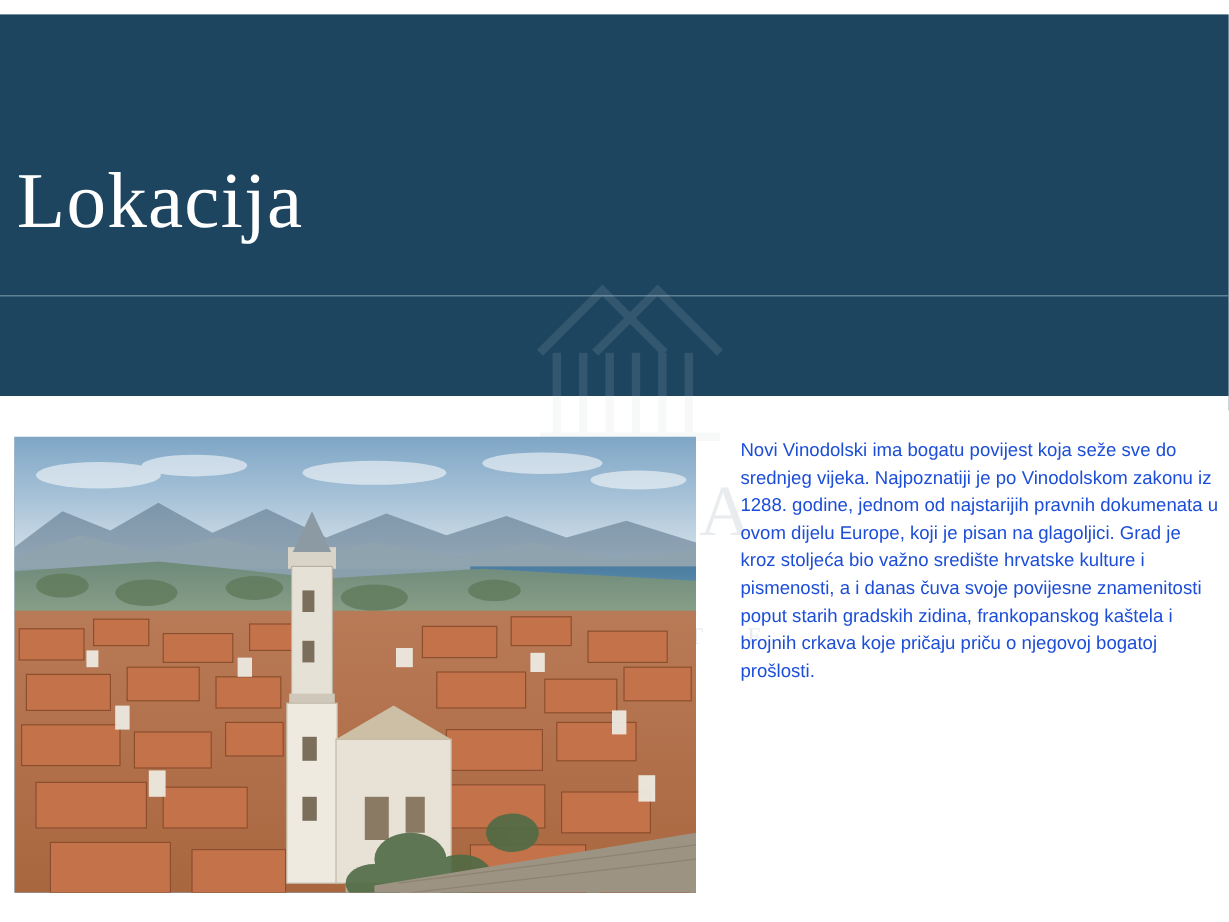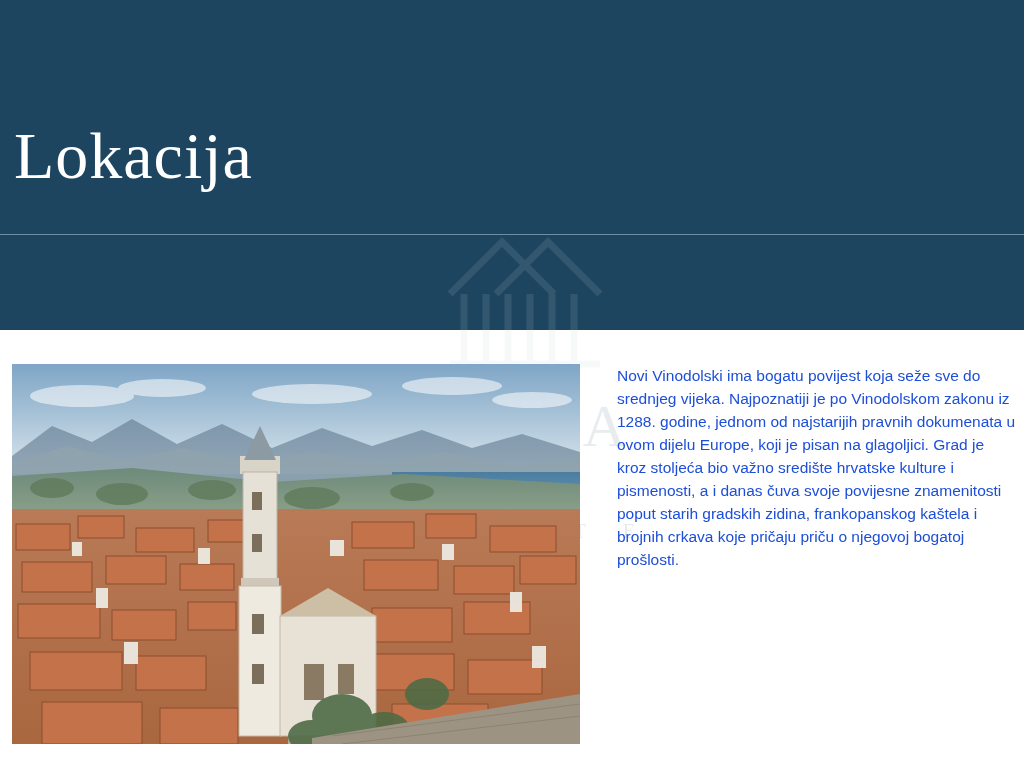--- a/index.html
+++ b/index.html
@@ -12,21 +12,21 @@
     height: 768px;
     overflow: hidden;
     font-family: "Liberation Sans", sans-serif;
     position: relative;
   }
 
   
   .header-band {
     position: absolute;
     left: 0;
-    top: 0;
+    top: 12px;
     width: 1024px;
     height: 330px;
     background: #1d4560;
     overflow: hidden;
   }
   .header-title {
     position: absolute;
     left: 14px;
     top: 120px;
     font-family: "Liberation Serif", serif;

